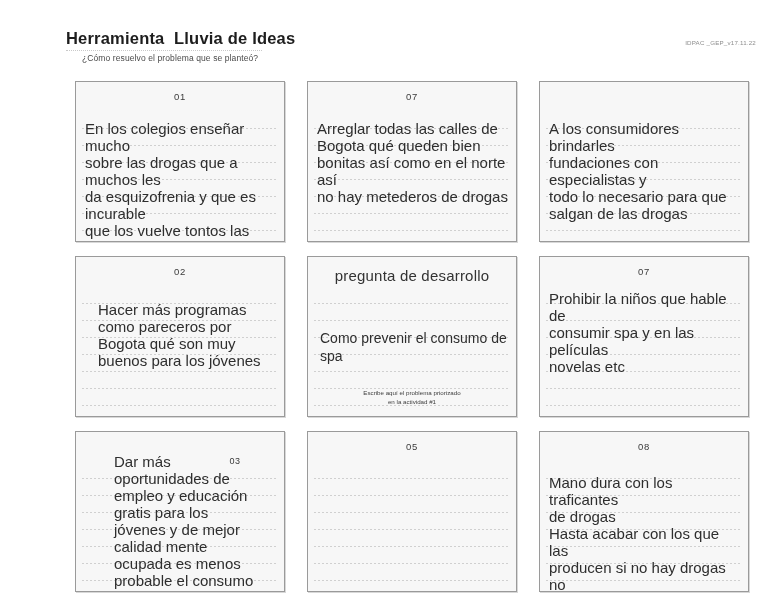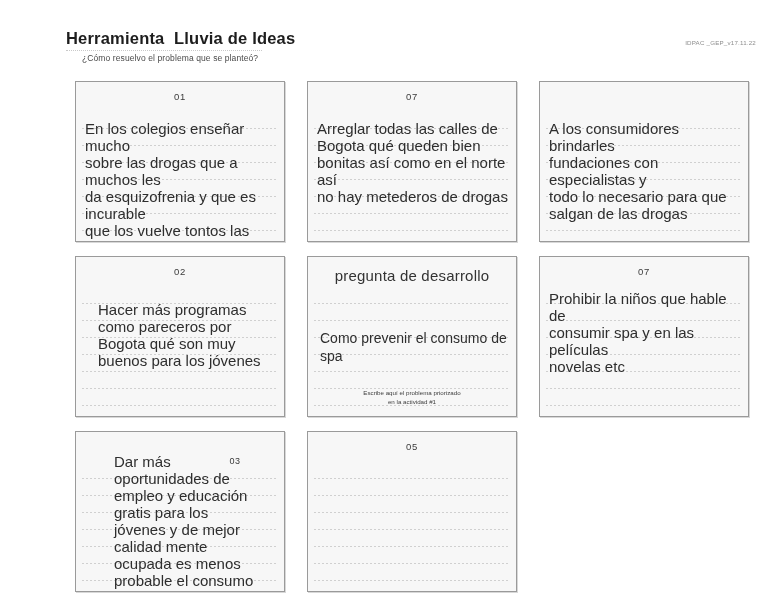--- a/index.html
+++ b/index.html
@@ -241,15 +241,24 @@
 ocupada es menos
 probable el consumo
 de spa</div>
     </div>
 
     <div class="card">
       <div class="rules"></div>
       <div class="card-number">05</div>
     </div>
 
+    <div class="card">
+      <div class="rules"></div>
+      <div class="card-number">08</div>
+      <div class="card-body" style="top:42px;">Mano dura con los traficantes
+de drogas
+Hasta acabar con los que las
+producen si no hay drogas no
+hay consumidores</div>
+    </div>
 
   </div>
 </div>
 
 </body></html>

